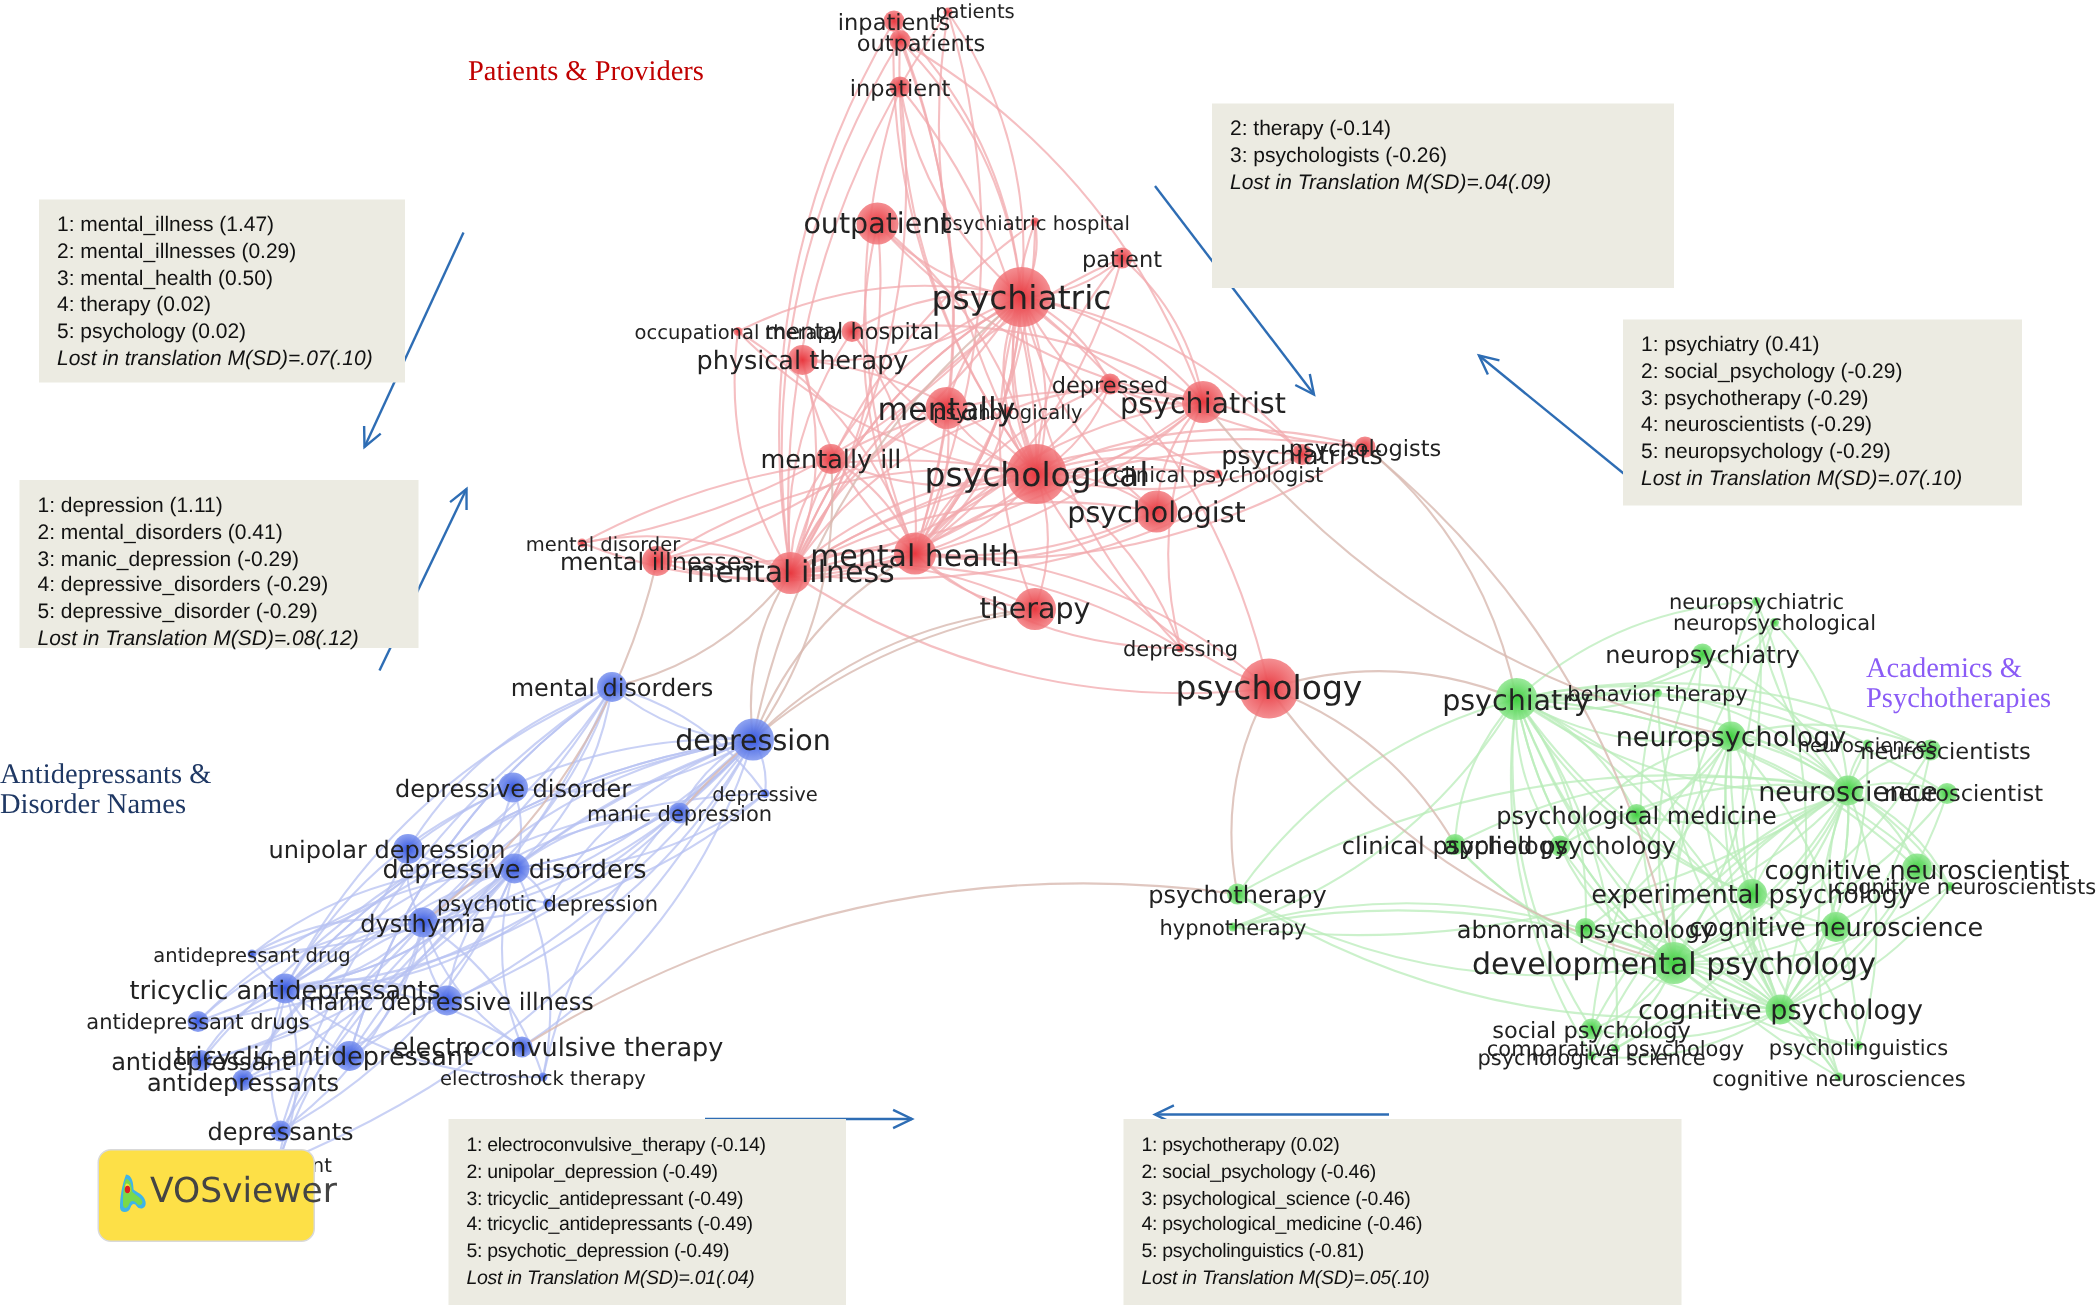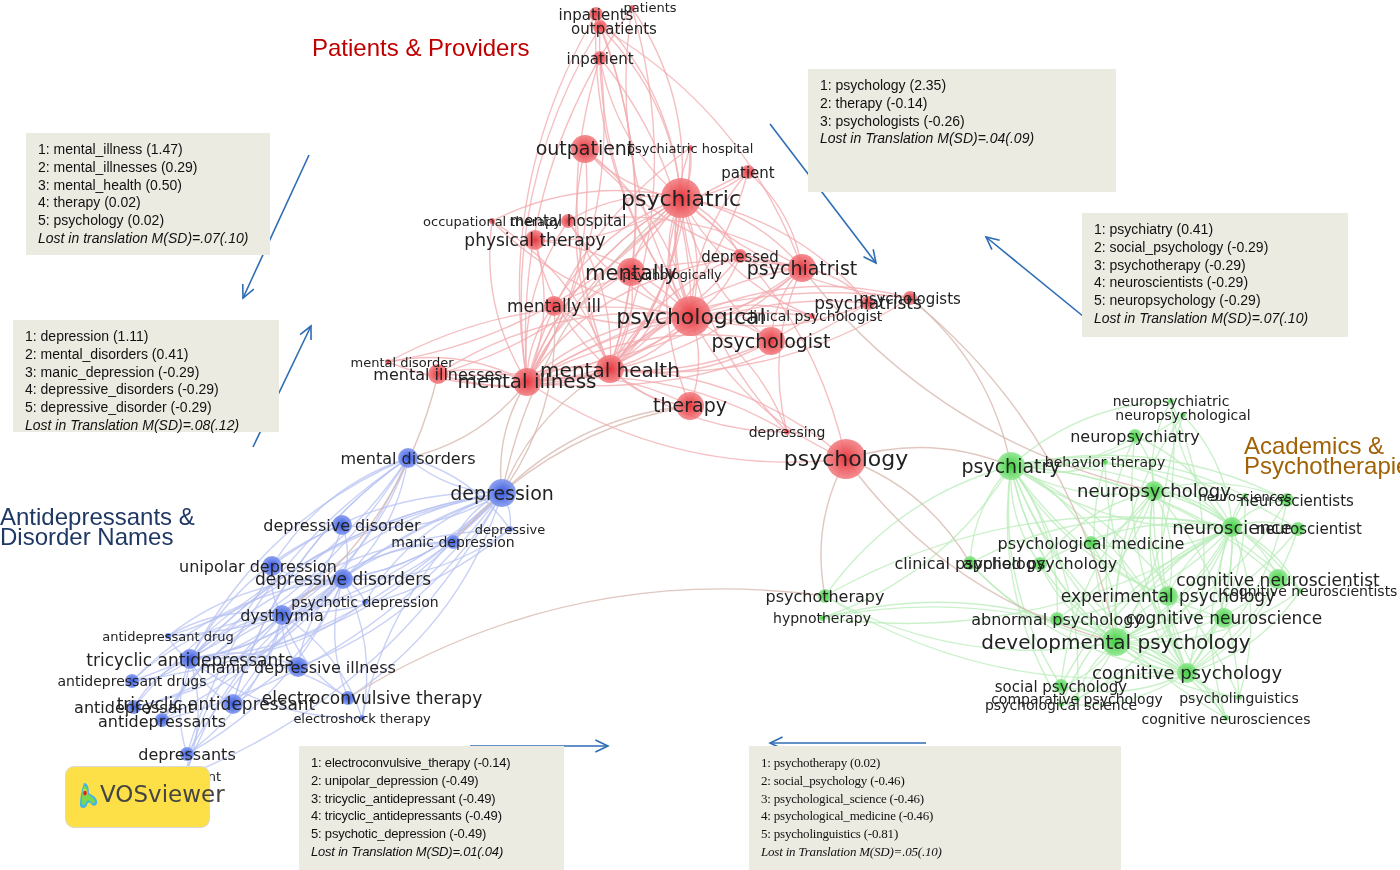--- a/index.html
+++ b/index.html
@@ -1,19 +1,19 @@
 <!DOCTYPE html>
 <html><head>
 <meta charset="utf-8">
 <style>
   html, body { margin:0; padding:0; background:#ffffff; }
   body { width:1400px; height:870px; position:relative; overflow:hidden; font-family:"DejaVu Sans", sans-serif; }
   #net { position:absolute; left:0; top:0; width:1400px; height:870px; }
   .node-label { font-family:"DejaVu Sans", sans-serif; fill:#222; }
-  .cluster-title { position:absolute; font-family:Liberation Sans, sans-serif; font-size:24px; line-height:20px; }
+  .cluster-title { position:absolute; font-family:Liberation Serif, serif; font-size:19px; line-height:20px; }
   .box { position:absolute; background:#ecebe2; font-family:"Liberation Sans", sans-serif; font-size:14px; line-height:17.8px; color:#111; padding:8px 12px 10px 12px; box-sizing:border-box; }
   .box .line { white-space:nowrap; }
   .box .sum { font-style:italic; white-space:nowrap; }
   .box.narrow { font-family:"Liberation Sans", sans-serif; font-size:13px; letter-spacing:-0.2px; }
   .logo { position:absolute; left:65px; top:766px; width:145px; height:62px; border:1.5px solid #d9d9d9; border-radius:9px; background:#fde047; box-sizing:border-box; }
   .logo-text { position:absolute; left:34px; top:14px; font-family:"DejaVu Sans", sans-serif; font-size:23px; color:#444; }
   .logo-icon { position:absolute; left:12px; top:14px; width:22px; height:30px; }
 </style>
 </head>
 <body>
@@ -540,21 +540,21 @@
     </g>
 </svg>
 
 <div class="cluster-title" style="left:312px;top:38px;color:#c00000;">
   <div>Patients &amp; Providers</div>
 </div>
 <div class="cluster-title" style="left:0px;top:507px;color:#1f3864;">
   <div>Antidepressants &amp;</div>
   <div>Disorder Names</div>
 </div>
-<div class="cluster-title" style="left:1244px;top:436px;color:#a16207;">
+<div class="cluster-title" style="left:1244px;top:436px;color:#8b5cf6;">
   <div>Academics &amp;</div>
   <div>Psychotherapies</div>
 </div>
 
 <div class="box" style="left:26px;top:133px;width:244px;height:122px;">
   <div class="line">1: mental_illness (1.47)</div>
   <div class="line">2: mental_illnesses (0.29)</div>
   <div class="line">3: mental_health (0.50)</div>
   <div class="line">4: therapy (0.02)</div>
   <div class="line">5: psychology (0.02)</div>
@@ -564,21 +564,20 @@
 <div class="box" style="left:13px;top:320px;width:266px;height:112px;">
   <div class="line">1: depression (1.11)</div>
   <div class="line">2: mental_disorders (0.41)</div>
   <div class="line">3: manic_depression (-0.29)</div>
   <div class="line">4: depressive_disorders (-0.29)</div>
   <div class="line">5: depressive_disorder (-0.29)</div>
   <div class="sum">Lost in Translation M(SD)=.08(.12)</div>
 </div>
 
 <div class="box" style="left:808px;top:69px;width:308px;height:123px;">
-  <div class="line">1: psychology (2.35)</div>
   <div class="line">2: therapy (-0.14)</div>
   <div class="line">3: psychologists (-0.26)</div>
   <div class="sum">Lost in Translation M(SD)=.04(.09)</div>
 </div>
 
 <div class="box" style="left:1082px;top:213px;width:266px;height:124px;">
   <div class="line">1: psychiatry (0.41)</div>
   <div class="line">2: social_psychology (-0.29)</div>
   <div class="line">3: psychotherapy (-0.29)</div>
   <div class="line">4: neuroscientists (-0.29)</div>
@@ -588,21 +587,21 @@
 
 <div class="box narrow" style="left:299px;top:746px;width:265px;height:124px;">
   <div class="line">1: electroconvulsive_therapy (-0.14)</div>
   <div class="line">2: unipolar_depression (-0.49)</div>
   <div class="line">3: tricyclic_antidepressant (-0.49)</div>
   <div class="line">4: tricyclic_antidepressants (-0.49)</div>
   <div class="line">5: psychotic_depression (-0.49)</div>
   <div class="sum">Lost in Translation M(SD)=.01(.04)</div>
 </div>
 
-<div class="box narrow" style="left:749px;top:746px;width:372px;height:124px;font-family:Liberation Serif, serif;">
+<div class="box narrow" style="left:749px;top:746px;width:372px;height:124px;">
   <div class="line">1: psychotherapy (0.02)</div>
   <div class="line">2: social_psychology (-0.46)</div>
   <div class="line">3: psychological_science (-0.46)</div>
   <div class="line">4: psychological_medicine (-0.46)</div>
   <div class="line">5: psycholinguistics (-0.81)</div>
   <div class="sum">Lost in Translation M(SD)=.05(.10)</div>
 </div>
 
 <div class="logo">
   <svg class="logo-icon" viewBox="0 0 22 30">

